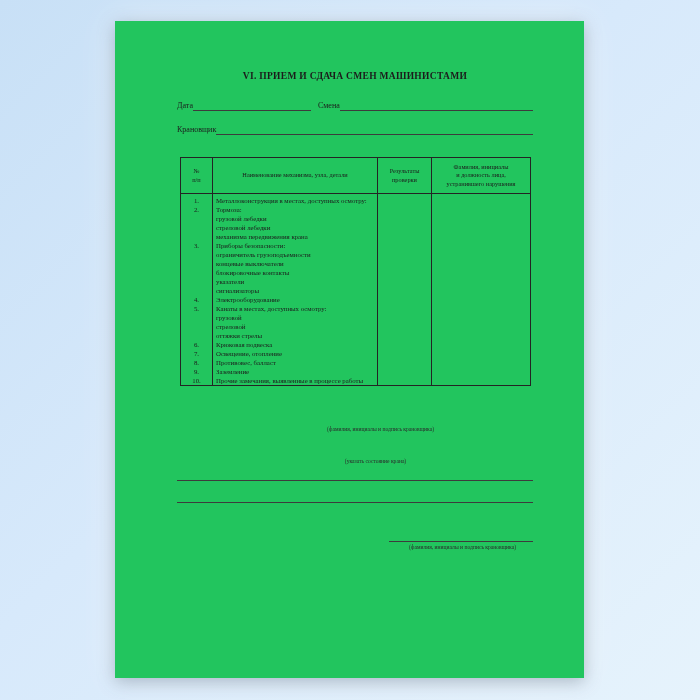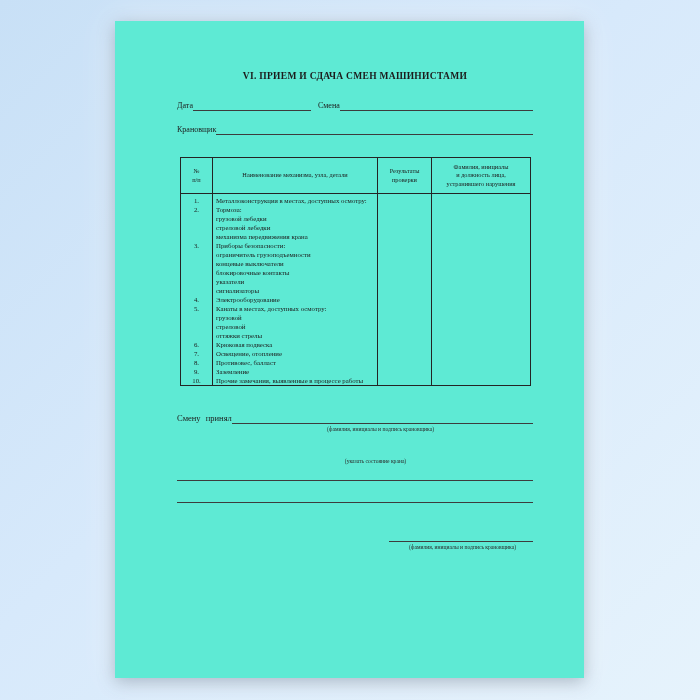--- a/index.html
+++ b/index.html
@@ -4,21 +4,21 @@
 <style>
   * { margin:0; padding:0; box-sizing:border-box; }
   html,body { width:700px; height:700px; }
   body {
     font-family:"Liberation Serif", serif;
     background:linear-gradient(135deg,#c8e0f6 0%,#d7e9fb 45%,#e6f3fc 100%);
     position:relative; overflow:hidden; color:#1c1c1c;
   }
   .page {
     position:absolute; left:115px; top:21px; width:469px; height:657px;
-    background:#5eead4;
+    background:#22c55e;
     box-shadow:0 4px 16px rgba(96,114,136,.45), 0 0 34px rgba(255,255,255,.55);
   }
   .title {
     position:absolute; top:50px; left:62px; right:51px;
     text-align:center; font-weight:bold; font-size:9.5px; letter-spacing:.3px;
     white-space:nowrap;
   }
   .frow { position:absolute; left:62px; right:51px; display:flex; align-items:flex-end; height:11px; }
   .lbl { font-size:8px; line-height:11px; white-space:nowrap; }
   .lbl2 { font-size:8.5px; line-height:12px; white-space:nowrap; word-spacing:3px; }
@@ -129,24 +129,20 @@
           <div class="tline">Освещение, отопление</div>
           <div class="tline">Противовес, балласт</div>
           <div class="tline">Заземление</div>
           <div class="tline">Прочие замечания, выявленные в процессе работы</div>
         </div>
       <div class="c c-res"></div>
       <div class="c c-fam"></div>
     </div>
   </div>
 
-  <div class="frow" style="top:392px">
-    <span class="lbl2">Смену принял</span>
-    <span class="uline grow"></span>
-  </div>
   <div class="caption" style="top:405px; left:115px; right:53px">(фамилия, инициалы и подпись крановщика)</div>
 
   <div class="caption" style="top:437px; left:105px; right:53px">(указать состояние крана)</div>
 
   <div class="hr" style="top:459px"></div>
   <div class="hr" style="top:481px"></div>
 
   <div class="hr short" style="top:520px"></div>
   <div class="caption" style="top:523px; left:266px; right:40px">(фамилия, инициалы и  подпись  крановщика)</div>
 

